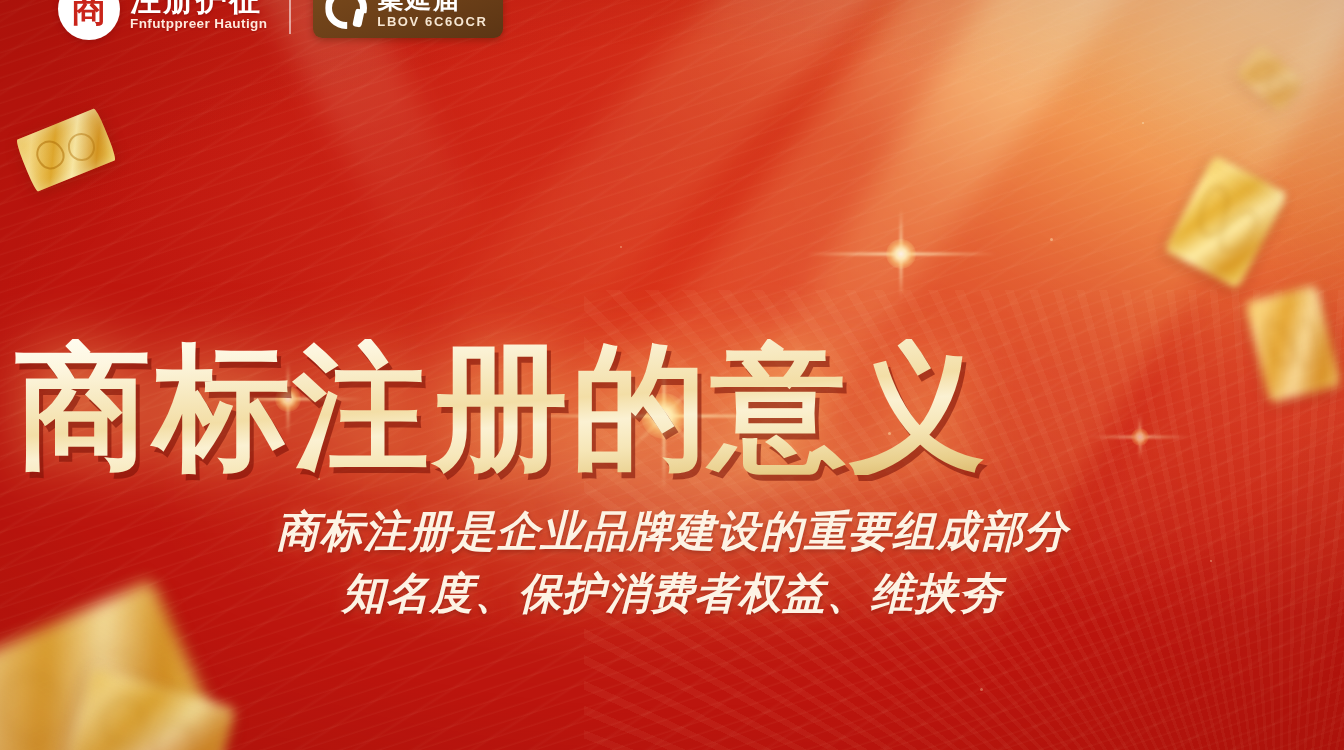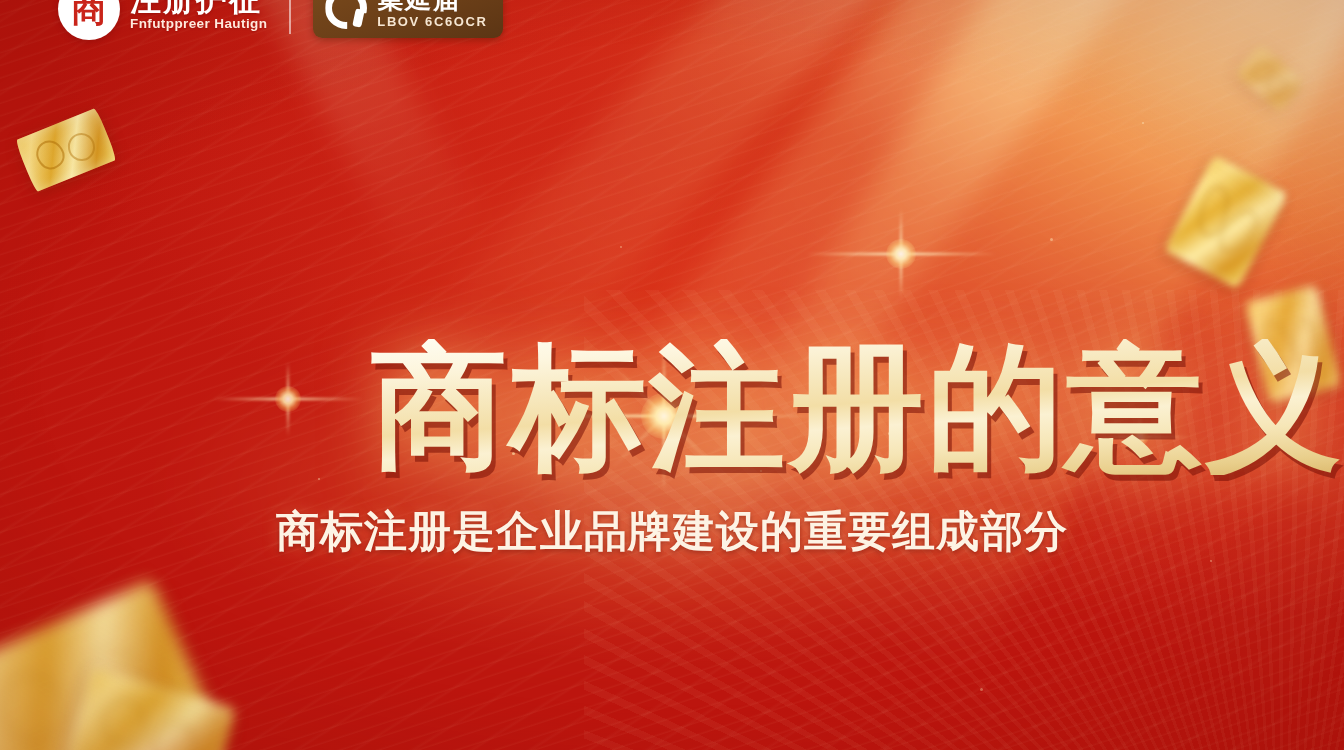--- a/index.html
+++ b/index.html
@@ -209,22 +209,22 @@
     font-size:26px;font-weight:bold;color:#ffffff;line-height:1;
     letter-spacing:2px;white-space:nowrap;
   }
   .badge-en{
     font-size:13px;font-weight:bold;color:#f6e6d2;line-height:1.2;
     letter-spacing:1.6px;white-space:nowrap;margin-top:2px;
   }
 
   
   .title-wrap{
-    position:absolute;left:2px;right:0;top:248px;
-    text-align:right;z-index:25;
+    position:absolute;left:15px;right:0;top:248px;
+    text-align:left;z-index:25;
   }
   .title{
     display:inline-block;
     font-family:"DejaVu Sans","Liberation Sans",sans-serif;
     font-size:136px;font-weight:bold;line-height:1;
     letter-spacing:3px;
     background:linear-gradient(176deg,
        #fffdf2 0%,
        #fdf6df 16%,
        #f7e9c0 33%,
@@ -243,20 +243,21 @@
   
   .body-wrap{
     position:absolute;left:0;right:0;top:500px;
     text-align:center;z-index:25;
   }
   .body-line{
     font-family:"DejaVu Sans","Liberation Sans",sans-serif;
     font-size:43px;font-weight:bold;line-height:62px;
     color:#fdf3e4;letter-spacing:1px;white-space:nowrap;
     text-shadow:0 2px 5px rgba(120,15,5,.55), 0 0 16px rgba(255,190,130,.35);
+    font-style:italic;
   }
 
   
   .note{position:absolute;pointer-events:none;}
   .note .bill{
     width:100%;height:100%;
     background:linear-gradient(118deg,#f8d050 0%,#ffe98c 16%,#e6b230 38%,#fff3ab 58%,#d99b22 80%,#f5d95f 100%);
     border-radius:5px/14px;
     box-shadow:0 4px 14px rgba(120,30,0,.35), inset 0 0 12px rgba(255,255,220,.5);
     position:relative;
@@ -382,17 +383,18 @@
   <div class="dust" style="left:888px;top:432px;width:3px;height:3px;opacity:.55;"></div>
   <div class="dust" style="left:1050px;top:238px;width:3px;height:3px;opacity:.5;"></div>
   <div class="dust" style="left:1142px;top:122px;width:2px;height:2px;opacity:.6;"></div>
   <div class="dust" style="left:318px;top:478px;width:2px;height:2px;opacity:.5;"></div>
   <div class="dust" style="left:620px;top:246px;width:2px;height:2px;opacity:.45;"></div>
   <div class="dust" style="left:980px;top:688px;width:3px;height:3px;opacity:.4;"></div>
   <div class="dust" style="left:1210px;top:560px;width:2px;height:2px;opacity:.45;"></div>
 
   <div class="body-wrap">
     <div class="body-line">商标注册是企业品牌建设的重要组成部分</div>
+    <div class="body-line">知名度、保护消费者权益、维挟夯</div>
   </div>
 
   <div class="vignette"></div>
 
 </div>
 
 </body></html>

